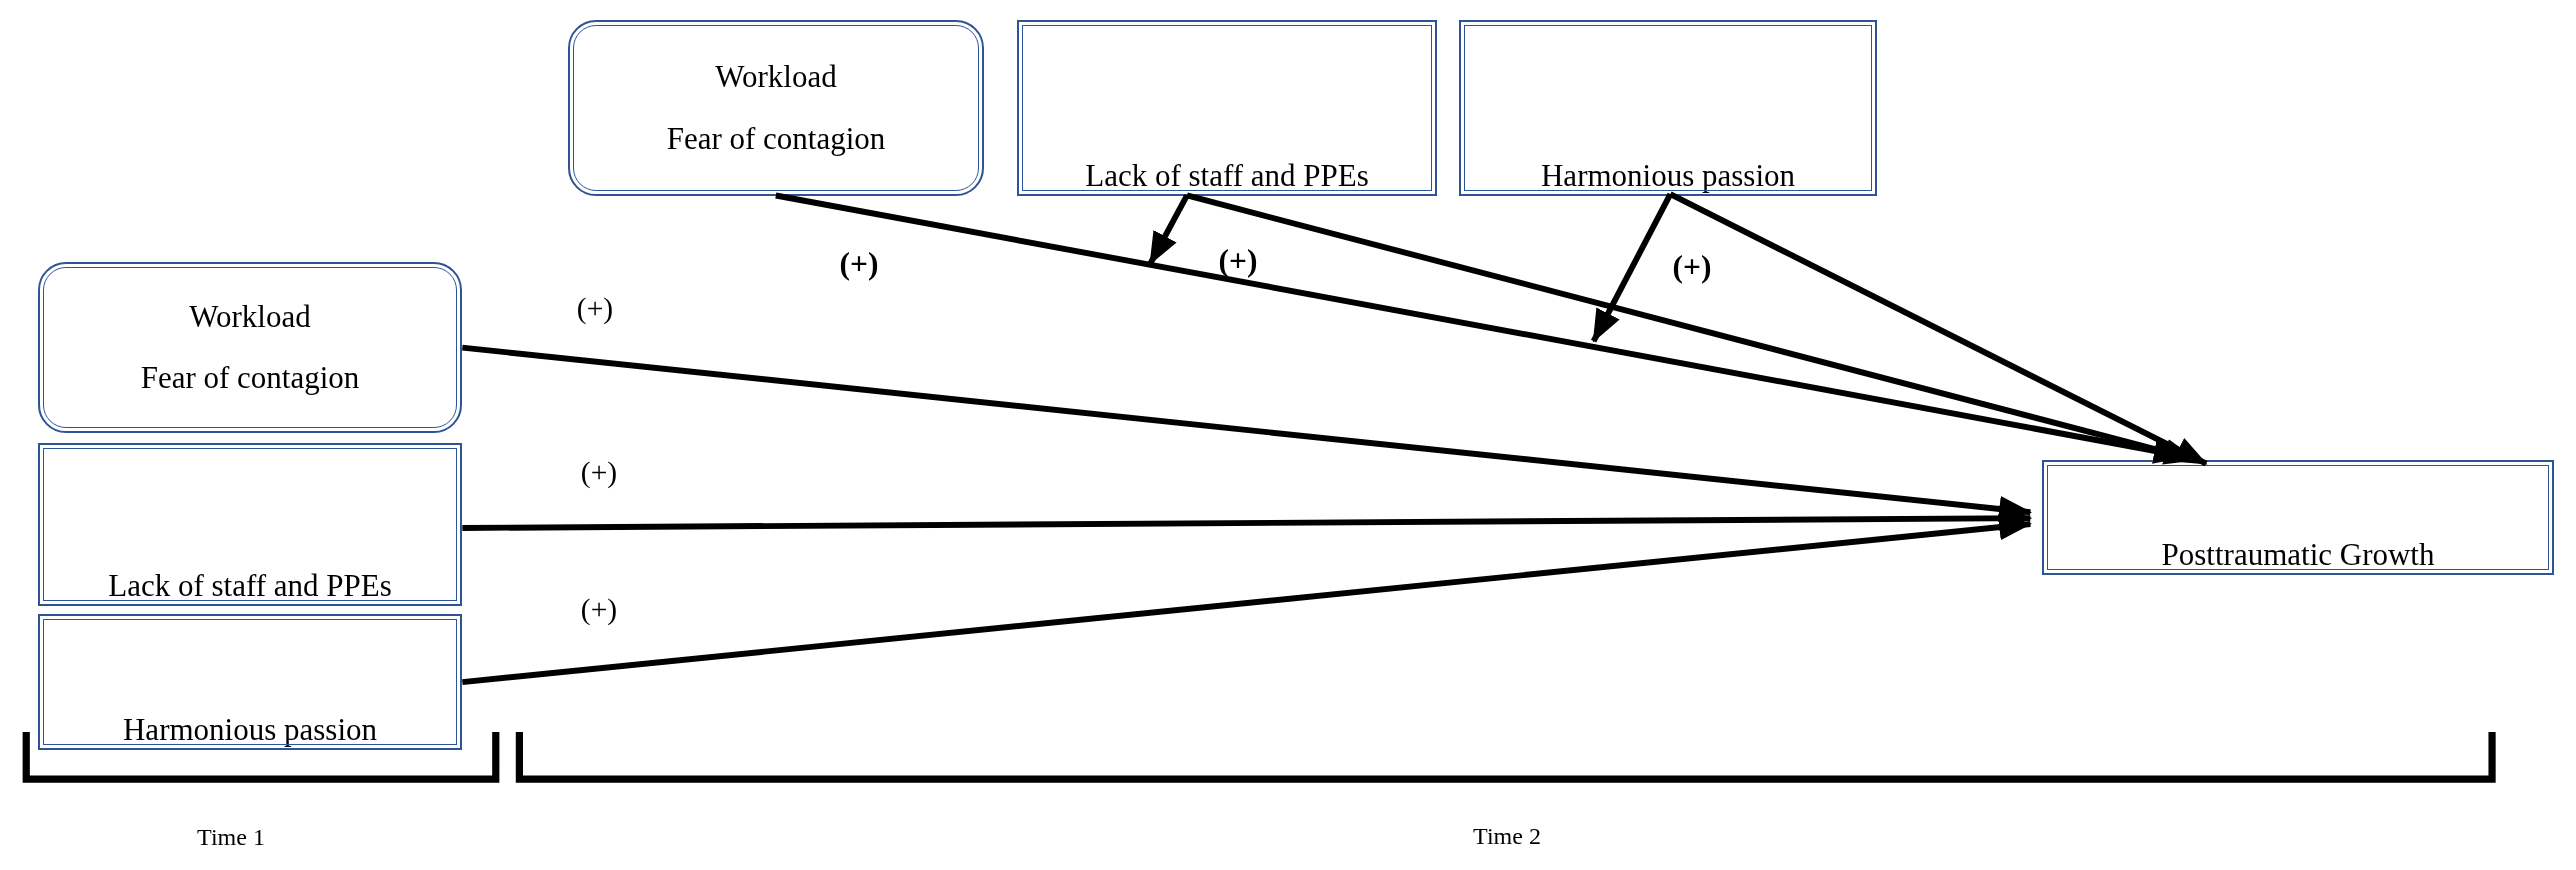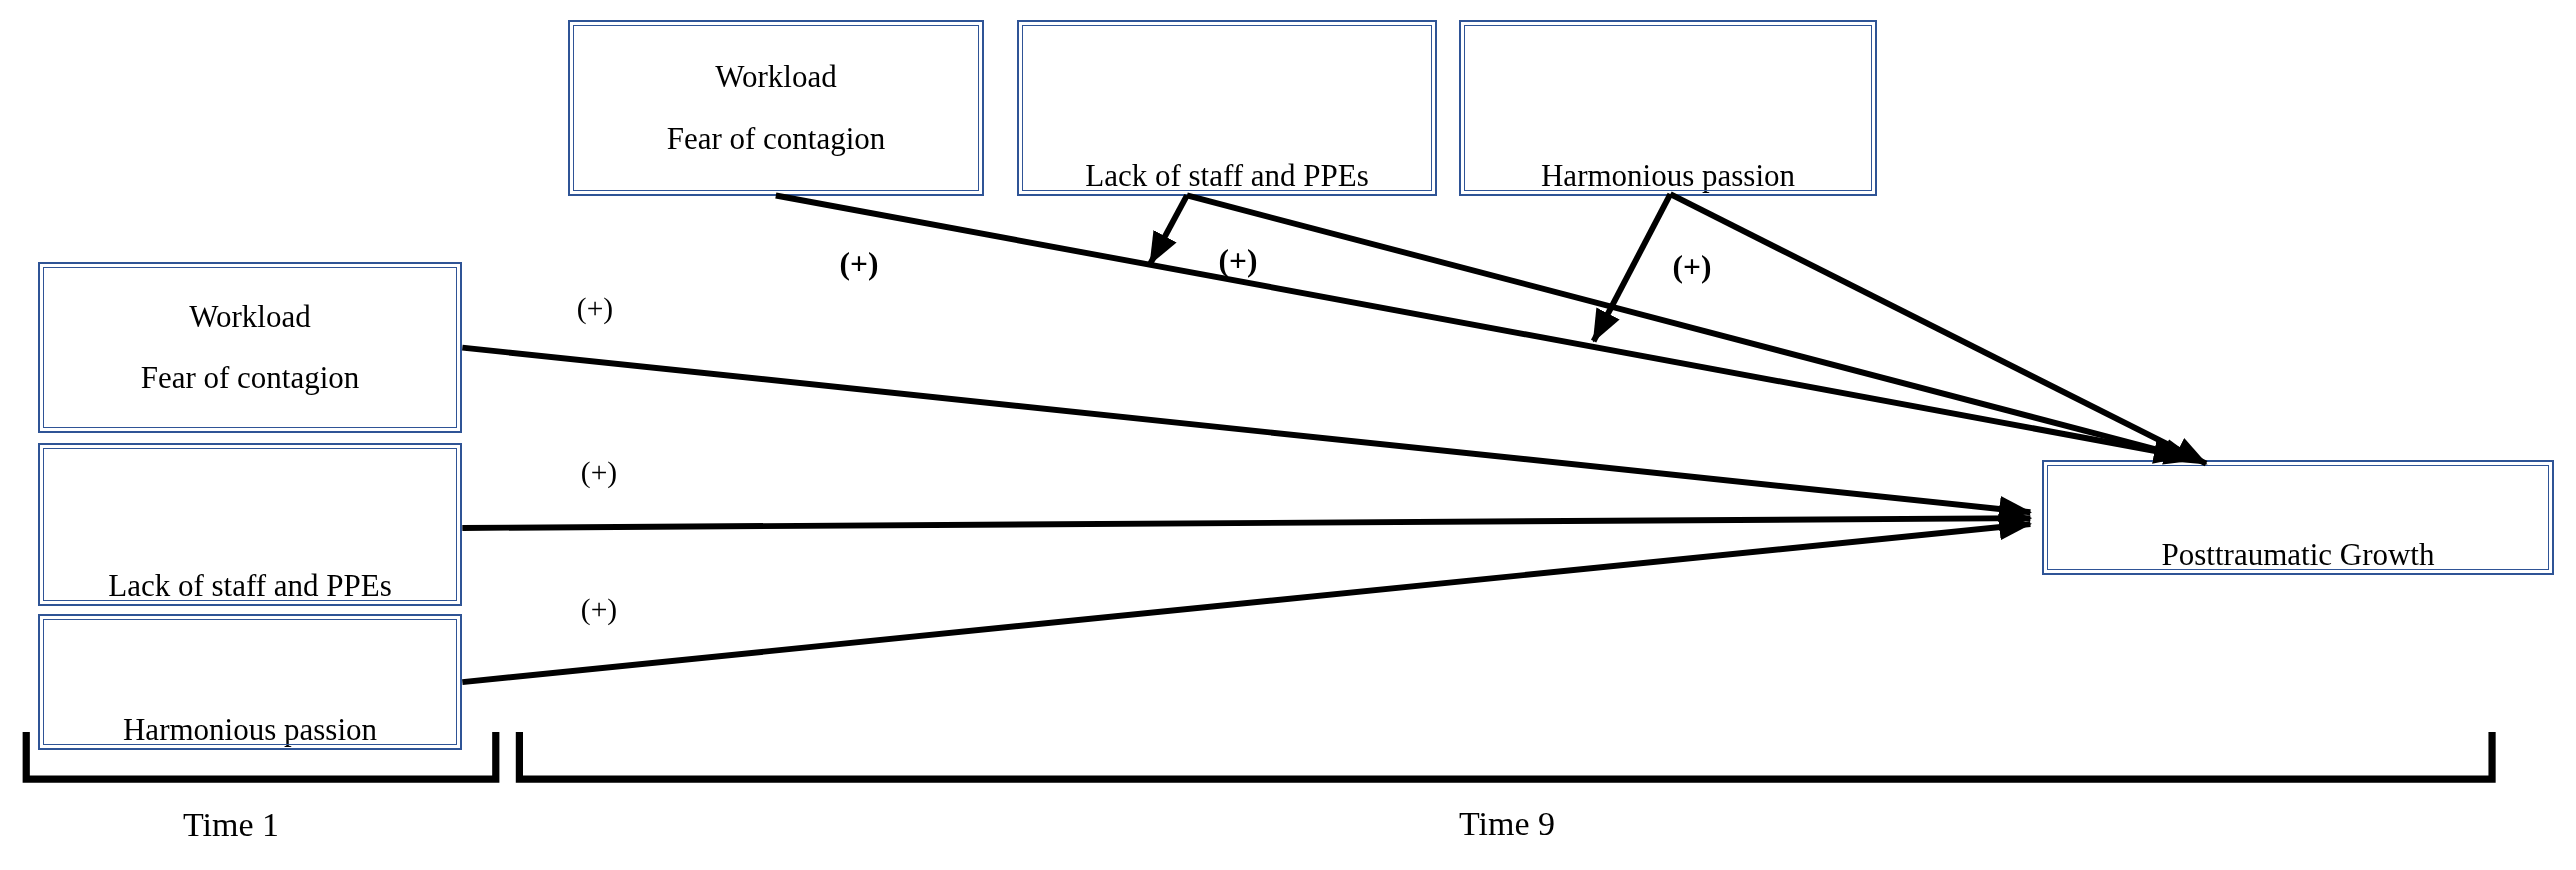--- a/index.html
+++ b/index.html
@@ -19,34 +19,35 @@
     outline:1.3px solid #2F5496;
     outline-offset:-6.6px;
     display:flex;
     flex-direction:column;
     align-items:center;
     justify-content:flex-end;
     text-align:center;
     font-size:31px;
     line-height:1.15;
   }
-  .node.two-line{justify-content:space-evenly;padding:10.5px 5.2px;}
+  .node.two-line{justify-content:space-evenly;padding:10.5px 5.2px;border-radius:28px;}
   .edge-layer{position:absolute;left:0;top:0;width:2576px;height:871px;}
   .plus-label{
     position:absolute;
     transform:translate(-50%,-50%);
     font-size:29.5px;
     white-space:nowrap;
   }
   .plus-label.bold{font-weight:bold;font-size:31.5px;}
   .time-label{
     position:absolute;
     transform:translate(-50%,-50%);
-    font-size:34px;
+    font-size:24px;
     white-space:nowrap;
+    margin-top:12px;
   }
 </style>
 </head>
 <body>
 
 <div id="canvas">
 
   <div class="node two-line" style="left:568px;top:19.7px;width:416px;height:176px;">
     <div>Workload</div>
     <div>Fear of contagion</div>
@@ -100,16 +101,16 @@
   </svg>
 
   <div class="plus-label bold" style="left:859px;top:264px;">(+)</div>
   <div class="plus-label bold" style="left:1238px;top:261px;">(+)</div>
   <div class="plus-label bold" style="left:1692px;top:267px;">(+)</div>
   <div class="plus-label" style="left:595px;top:308px;">(+)</div>
   <div class="plus-label" style="left:599px;top:472px;">(+)</div>
   <div class="plus-label" style="left:599px;top:609px;">(+)</div>
 
   <div class="time-label" style="left:231px;top:825px;">Time 1</div>
-  <div class="time-label" style="left:1507px;top:824px;">Time 9</div>
+  <div class="time-label" style="left:1507px;top:824px;">Time 2</div>
 
 </div>
 
 
 </body></html>

